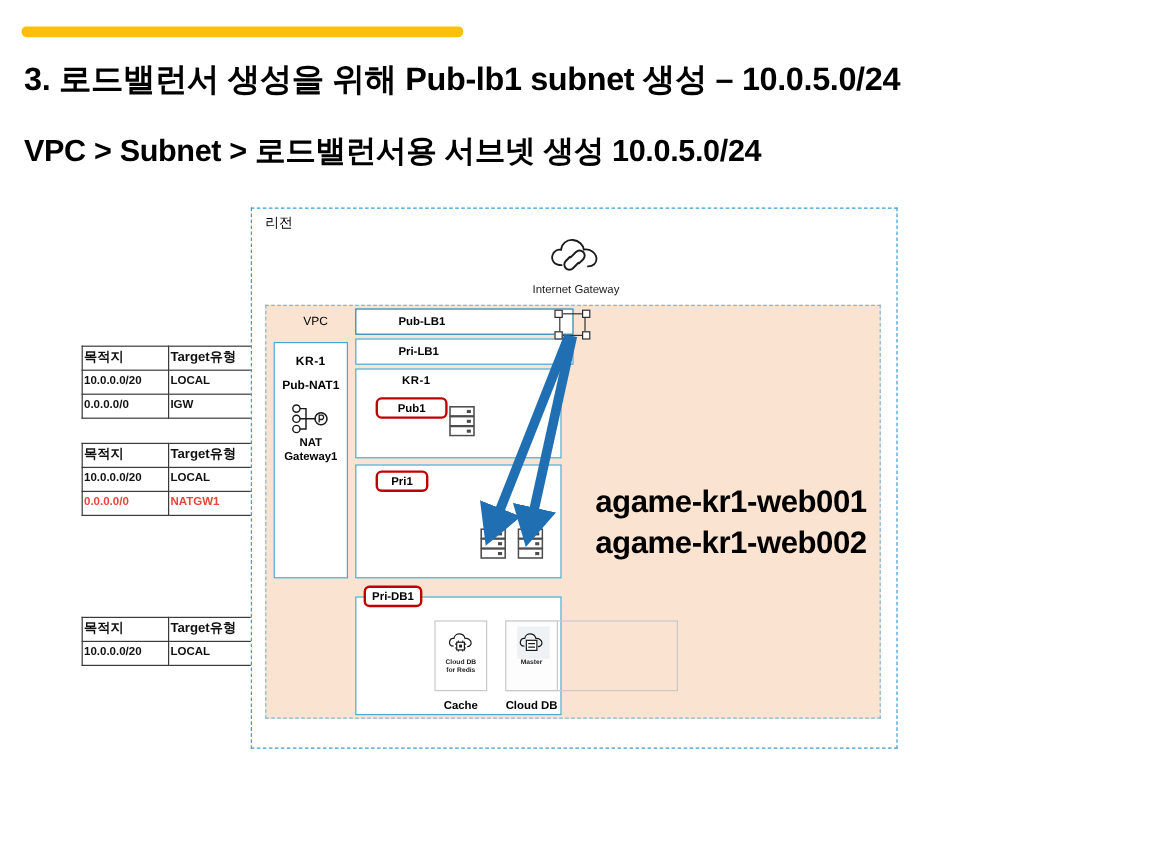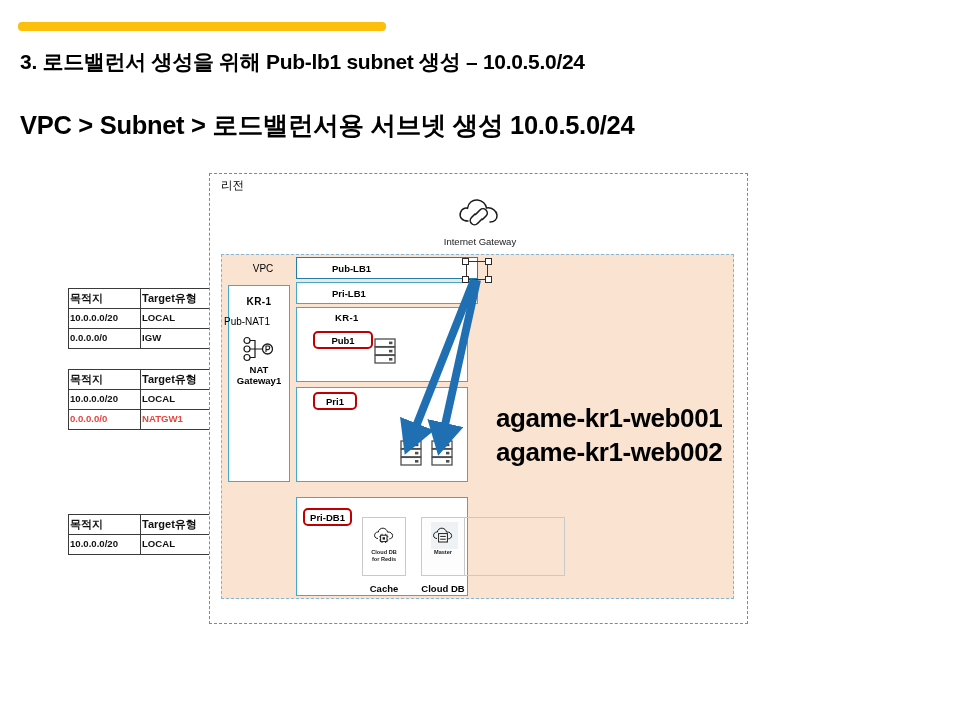--- a/index.html
+++ b/index.html
@@ -24,21 +24,21 @@
     width: 368px;
     height: 9px;
     background: #FCC00C;
     border-radius: 4px;
   }
   #title-1 {
     position: absolute;
     left: 20px;
     top: 48px;
     width: 930px;
-    font-size: 21px;
+    font-size: 27px;
     font-weight: bold;
     letter-spacing: -0.3px;
     white-space: nowrap;
   }
   #title-2 {
     position: absolute;
     left: 20px;
     top: 108px;
     width: 930px;
     font-size: 25.5px;
@@ -156,22 +156,23 @@
     text-align: center;
     font-size: 10px;
     font-weight: bold;
     letter-spacing: 0.4px;
   }
   #nat-pub {
     position: absolute;
     left: 224px;
     top: 316px;
     width: 70px;
+    text-align: center;
     font-size: 10px;
-    font-weight: normal;
+    font-weight: bold;
   }
   #nat-icon {
     position: absolute;
     left: 242px;
     top: 336px;
     width: 34px;
     height: 26px;
   }
   #nat-name {
     position: absolute;
@@ -219,21 +220,21 @@
     background: #ffffff;
     font-size: 9.5px;
     font-weight: bold;
     text-align: center;
     line-height: 15px;
     box-sizing: border-box;
     color: #000;
   }
   #tag-pub1 { left: 313px; top: 331px; width: 60px; height: 18px; }
   #tag-pri1 { left: 313px; top: 392px; width: 44px; height: 18px; }
-  #tag-pri-db1 { left: 303px; top: 508px; width: 49px; height: 18px; }
+  #tag-pri-db1 { left: 303px; top: 488px; width: 49px; height: 18px; }
 
   
   .server-rack {
     position: absolute;
     width: 22px;
     height: 26px;
   }
   #server-pub { left: 374px; top: 338px; }
   #server-pri-1 { left: 400px; top: 440px; }
   #server-pri-2 { left: 431px; top: 440px; }

